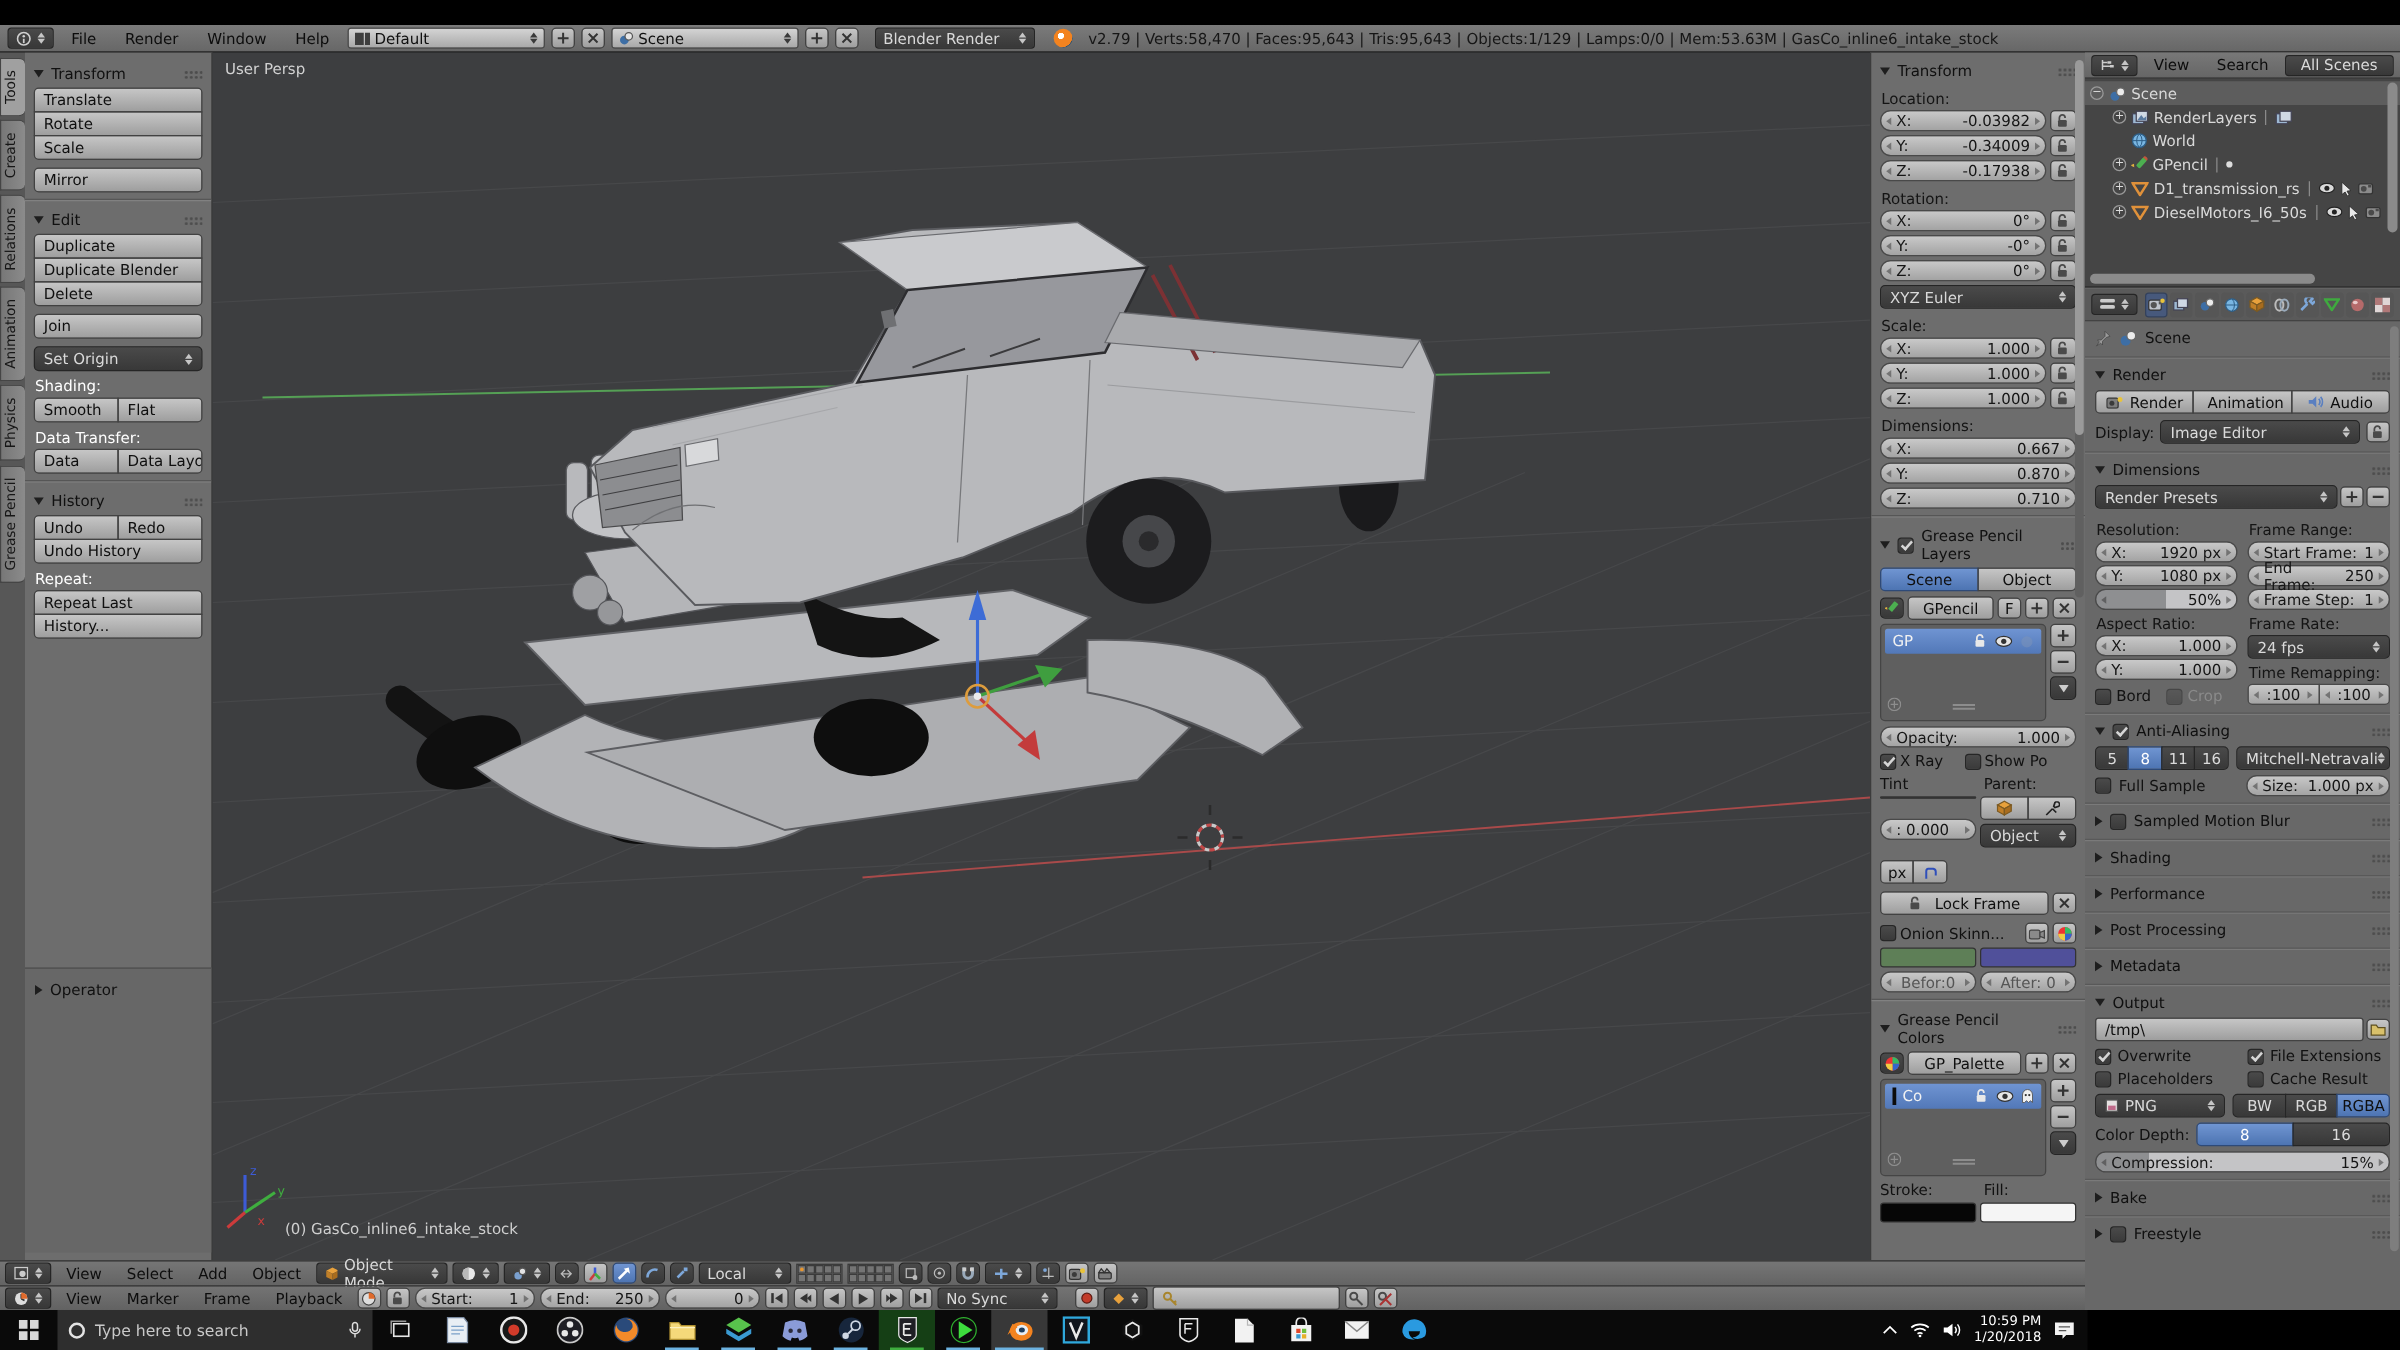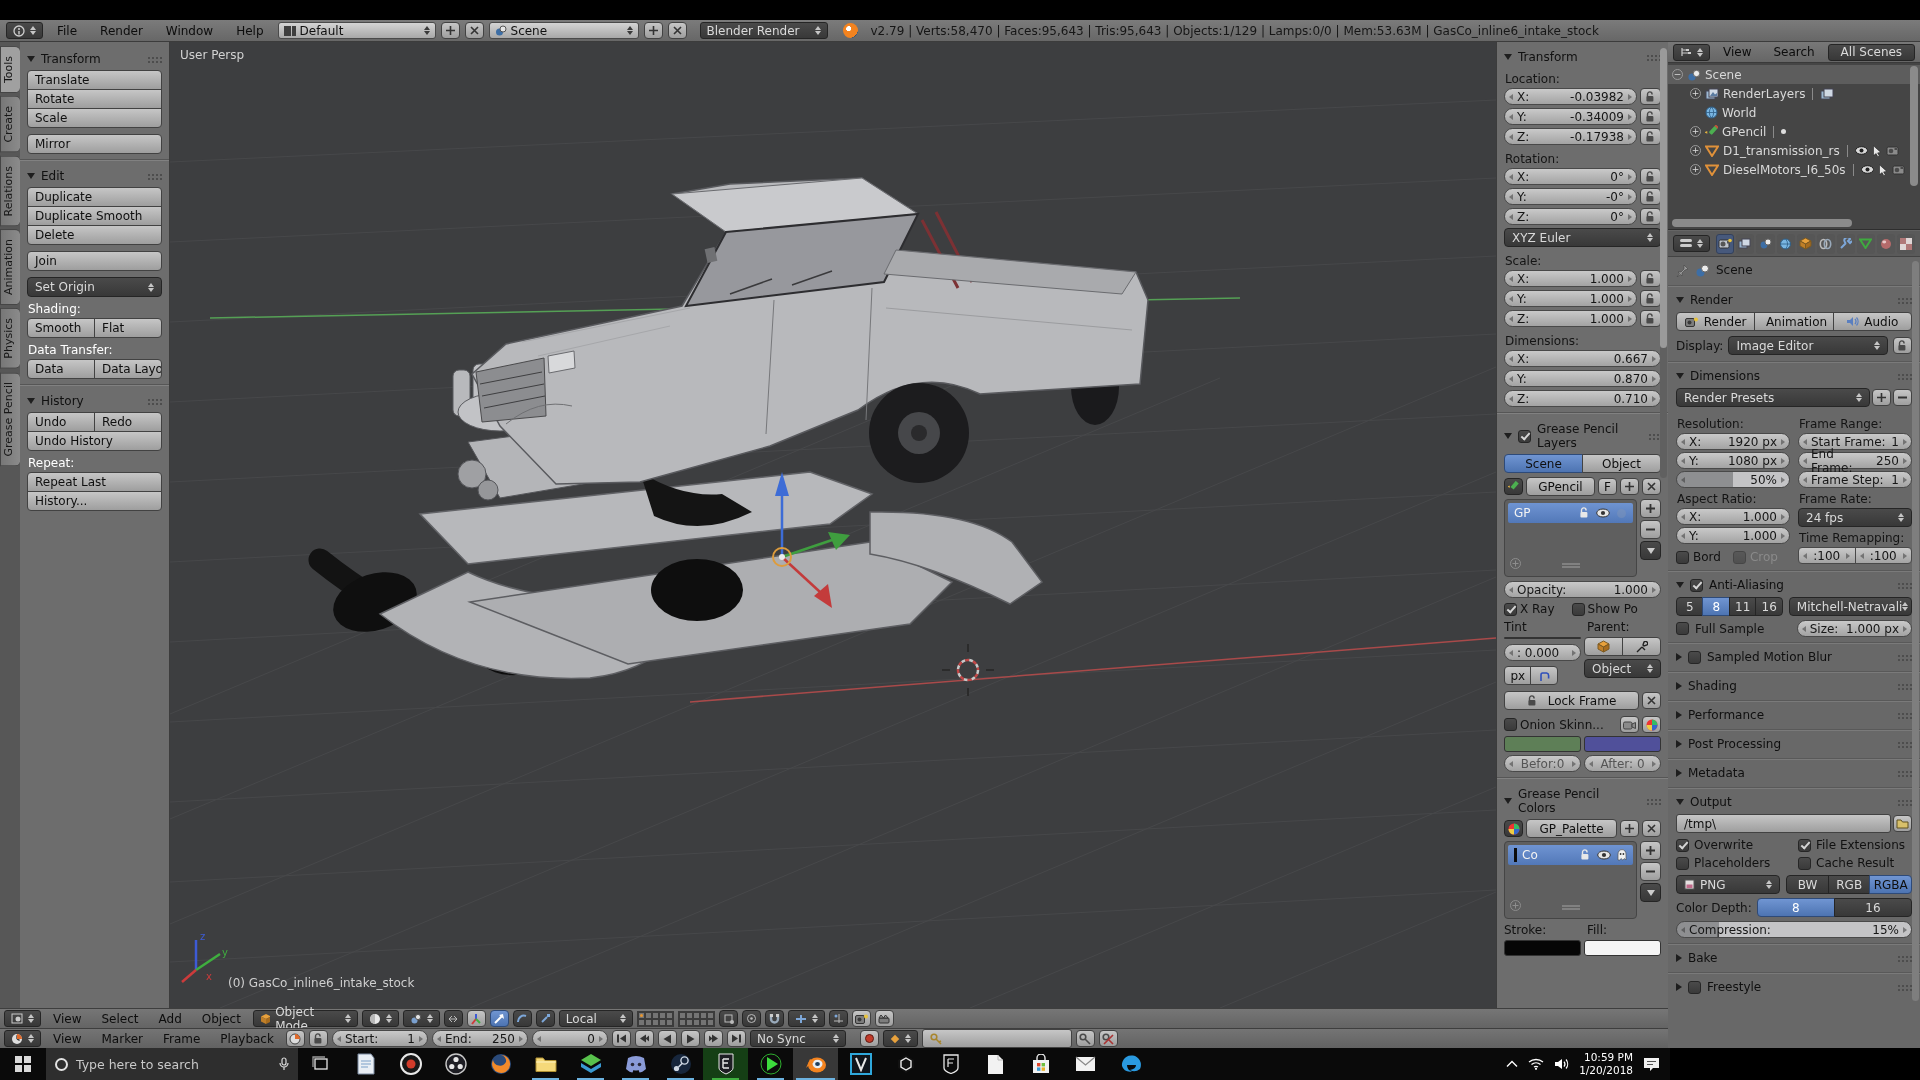--- a/index.html
+++ b/index.html
@@ -210,21 +210,21 @@
     <div style="height:6px"></div>
     <div class="b left">Mirror</div>
     <div class="sep"></div>
     <div class="hdr">
         <span class="tri-d"></span>
         <span>Edit</span>
         <span class="dots"></span>
       </div>
     <div class="stk">
       <div class="b left">Duplicate</div>
-      <div class="b left">Duplicate Smooth</div>
+      <div class="b left">Duplicate Blender</div>
       <div class="b left">Delete</div>
     </div>
     <div style="height:6px"></div>
     <div class="b left">Join</div>
     <div style="height:6px"></div>
     <div class="b left dark">
         <span>Set Origin</span>
         <span class="arr">
           <i class="u"></i>
           <i class="d"></i>
@@ -250,20 +250,26 @@
       <div class="pair" style="margin:0">
         <div class="b" style="border-radius:4px 0 0 0">Undo</div>
         <div class="b" style="border-radius:0 4px 0 0">Redo</div>
       </div>
       <div class="b left">Undo History</div>
     </div>
     <div class="sublabel">Repeat:</div>
     <div class="stk">
       <div class="b left">Repeat Last</div>
       <div class="b left">History...</div>
+    </div>
+    <div class="operator">
+      <div class="hdr">
+          <span class="tri-r"></span>
+          <span>Operator</span>
+        </div>
     </div>
   </div>
 
   <div class="viewport3d">
     <svg class="scene" viewBox="0 0 1326 966">
 
       <g stroke="#47484a" stroke-width="1">
         <line x1="0" y1="120" x2="1326" y2="58"></line>
           <line x1="0" y1="200" x2="1326" y2="136"></line>
         <line x1="0" y1="280" x2="1326" y2="214"></line>
@@ -589,21 +595,21 @@
       <span class="cb on"></span>
         <span>X Ray</span>
       <span class="cb" style="margin-left:14px"></span>
         <span>Show Po</span>
     </div>
     <div class="lrow" style="margin-top:4px">
       <span style="flex:1">Tint</span>
       <span style="flex:1;padding-left:6px">Parent:</span>
     </div>
     <div class="lrow" style="align-items:flex-start">
-      <div style="flex:1;display:flex;flex-direction:column;gap:5px">
+      <div style="flex:1;display:flex;flex-direction:column;gap:16px">
         <div class="swatch" style="background:#050505"></div>
         <div class="num">
             <span class="val" style="margin:0 auto 0 0">: 0.000</span>
           </div>
         <div class="pair" style="width:70%">
           <div class="b">px</div>
           <div class="b">
               <svg width="12" height="12">
                 <path d="M3,11 V5 q0,-2 1.6,-2 l4,0 q2,0.4 2,2.4 l0,3" fill="none" stroke="#2f4fba" stroke-width="1.6"></path>
               </svg>

